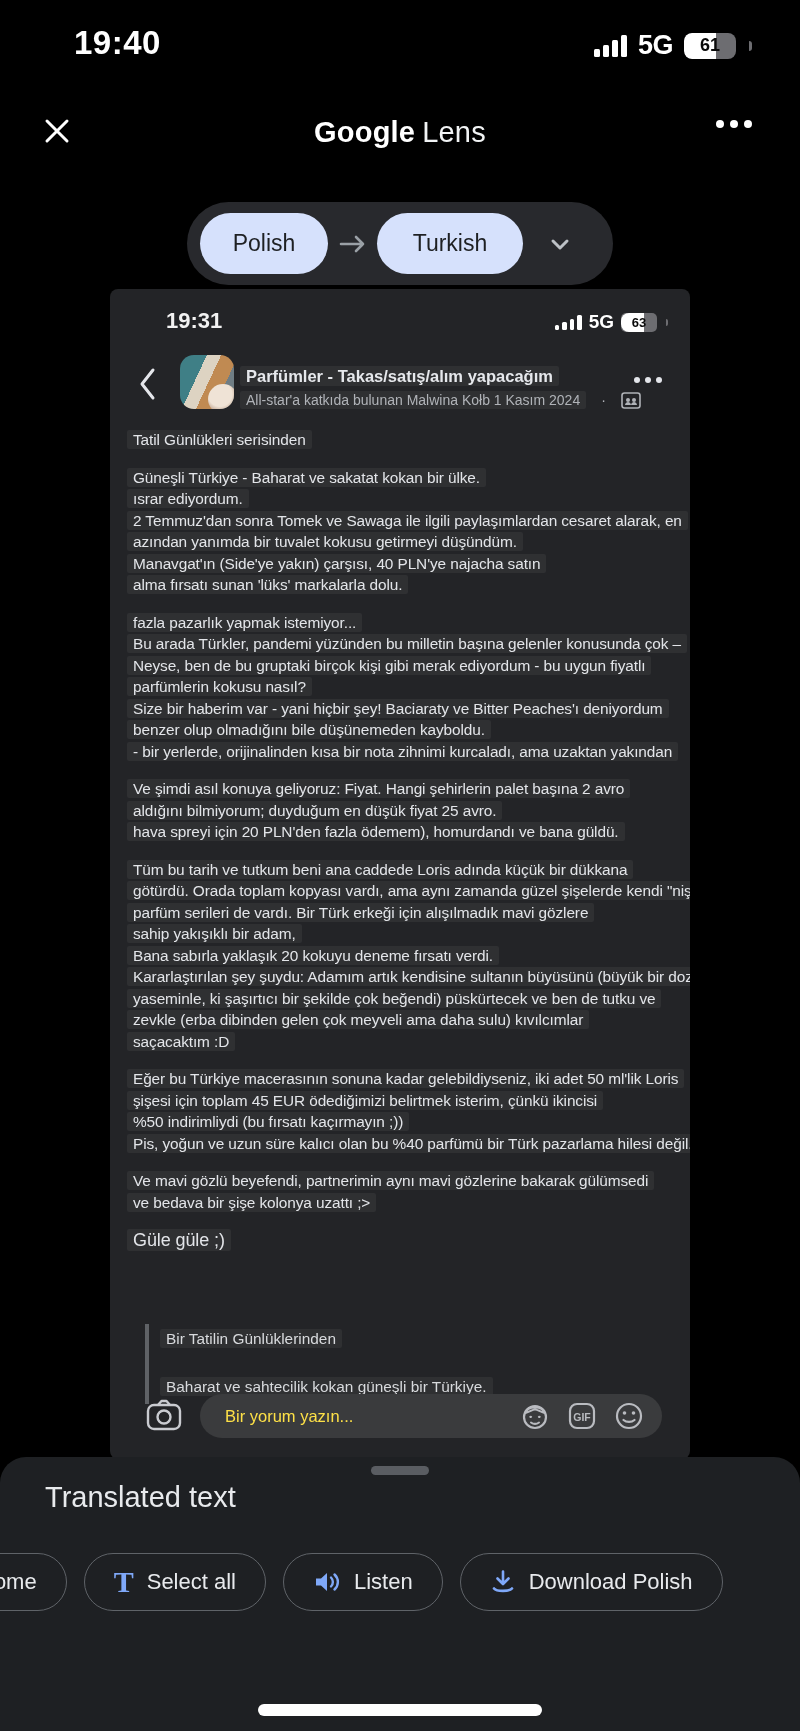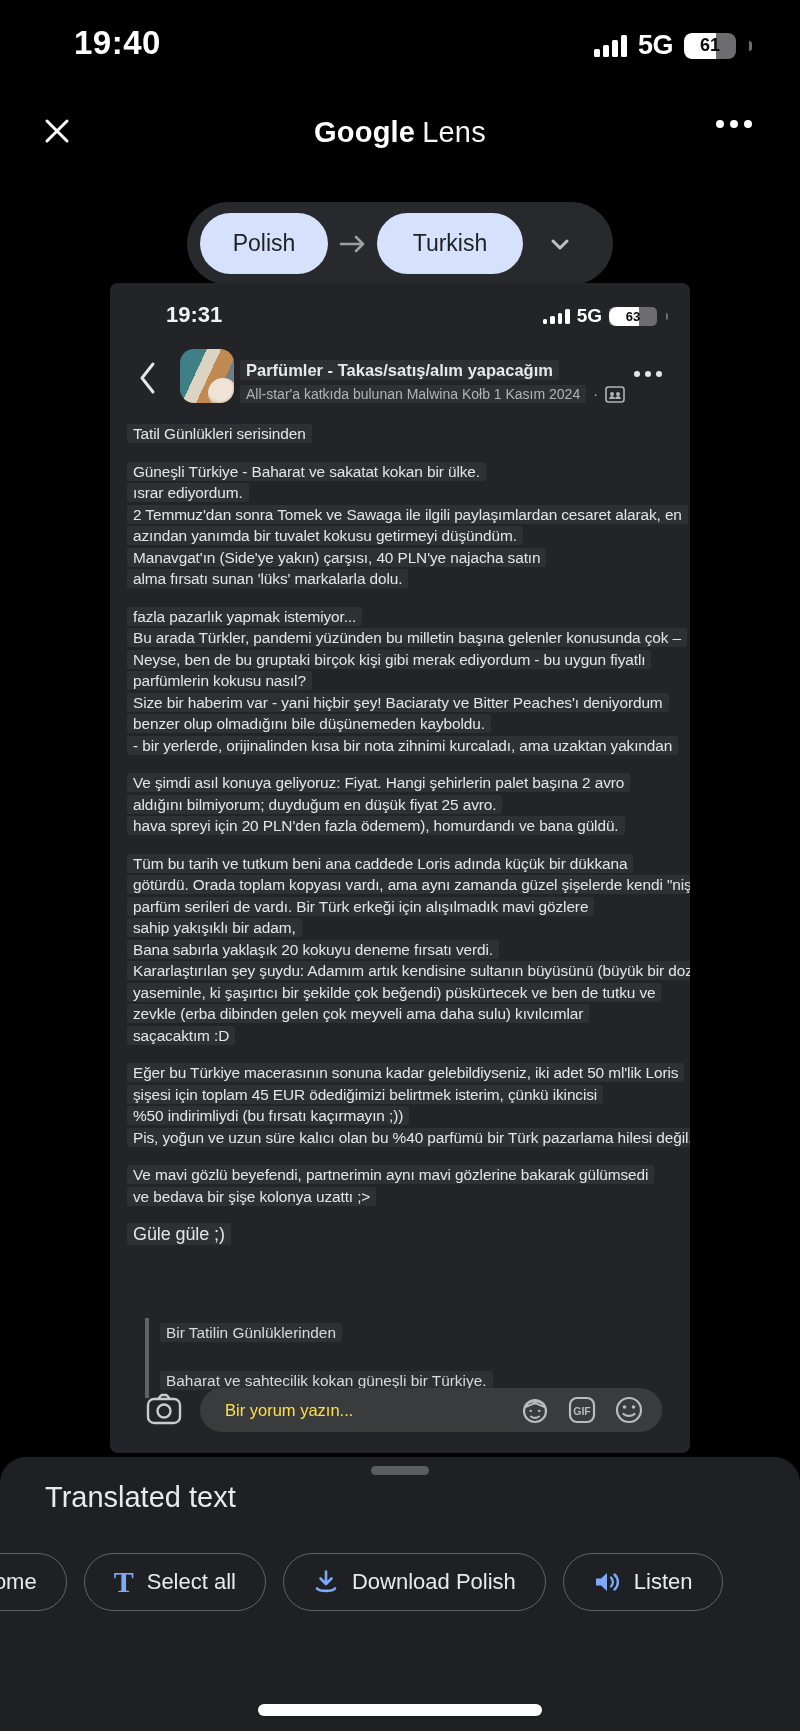--- a/index.html
+++ b/index.html
@@ -32,41 +32,41 @@
   .lang-wrap{position:absolute;left:187px;top:202px;width:426px;height:83px;background:#28292d;
              border-radius:42px;display:flex;align-items:center;}
   .chip{height:61px;border-radius:31px;background:#d6e1fc;color:#1e2023;font-size:23px;
         display:flex;align-items:center;justify-content:center;cursor:pointer;}
   .chip.src{width:128px;margin-left:13px;}
   .chip.tgt{width:146px;}
   .lang-arrow{width:49px;display:flex;justify-content:center;}
   .lang-chevron{margin-left:22px;cursor:pointer;display:flex;}
 
   
-  .shot{position:absolute;left:110px;top:283px;width:580px;height:1170px;background:#232427;
+  .shot{position:absolute;left:110px;top:289px;width:580px;height:1170px;background:#232427;
         border-radius:8px;overflow:hidden;}
   .in-time{position:absolute;left:56px;top:19px;font-size:22px;font-weight:700;color:#f2f2f2;}
   .in-right{position:absolute;right:22px;top:22px;display:flex;align-items:center;gap:7px;}
   .sig.small i{width:4.5px;}
   .sig.small{height:15px;}
   .sig.small i:nth-child(1){height:5px}.sig.small i:nth-child(2){height:8px}
   .sig.small i:nth-child(3){height:11px}.sig.small i:nth-child(4){height:15px}
   .in-5g{font-size:19px;font-weight:600;}
-  .batt.small{width:48px;height:19px;border-radius:5px;}
+  .batt.small{width:36px;height:19px;border-radius:5px;}
   .batt.small .batt-num{font-size:13px;}
   .batt-nub.small{width:2px;height:7px;}
 
   .ph-back{position:absolute;left:26px;top:76px;cursor:pointer;}
   .avatar{position:absolute;left:70px;top:66px;width:54px;height:54px;border-radius:14px;overflow:hidden;
           background:linear-gradient(115deg,#3f7f86 0 34%,#ddd3c2 34% 52%,#c08a52 52% 74%,#6f7d84 74%);}
   .avatar::after{content:"";position:absolute;right:-4px;bottom:-5px;width:30px;height:30px;border-radius:50%;
           background:radial-gradient(circle at 40% 35%,#efe3d6 0 45%,#cdb5a2 60%,#9d8c80);}
   .ph-title{position:absolute;left:136px;top:78px;font-size:16.5px;font-weight:700;color:#e6e8ec;white-space:nowrap;}
   .ph-sub{position:absolute;left:136px;top:102px;font-size:14px;color:#b0b3b8;white-space:nowrap;
-          display:flex;align-items:center;gap:7px;}
+          display:flex;align-items:center;gap:15px;}
   .hl{background:rgba(255,255,255,.055);padding:1px 6px;margin-left:-6px;border-radius:2px;}
   .ph-more{position:absolute;right:28px;top:88px;display:flex;gap:5px;cursor:pointer;}
   .ph-more i{width:6px;height:6px;border-radius:50%;background:#e4e6eb;display:block;}
 
   .body-text{position:absolute;left:23px;top:140px;right:10px;font-size:15.4px;line-height:21.5px;
              color:#e3e5e9;letter-spacing:-.1px;}
   .para{margin-bottom:16px;}
   .para:last-child{font-size:18px;line-height:23px;}
   .line{white-space:nowrap;}
 
@@ -282,31 +282,31 @@
     <div class="sheet-title">Translated text</div>
     <div class="actions">
       <button class="action">
         <span>Home</span>
       </button>
       <button class="action">
         <span class="t-icon">T</span>
         <span>Select all</span>
       </button>
       <button class="action">
-        <svg width="26" height="26" viewBox="0 0 26 26">
-            <path d="M13 2.5 v12 M7.5 9.5 l5.5 5.5 5.5-5.5" stroke="#7fa8f8" stroke-width="2.6" fill="none" stroke-linecap="round" stroke-linejoin="round"></path>
-            <path d="M4 19.5 c2.5 3.2 15.5 3.2 18 0" stroke="#7fa8f8" stroke-width="2.6" fill="none" stroke-linecap="round"></path>
-          </svg>
-        <span>Download Polish</span>
-      </button>
-      <button class="action">
         <svg width="28" height="26" viewBox="0 0 28 26">
             <path d="M3 9.5 v7 h5 l6 5.5 V4 L8 9.5 Z" fill="#7fa8f8"></path>
             <path d="M18 8.5 c2.5 2.5 2.5 6.5 0 9" stroke="#7fa8f8" stroke-width="2.4" fill="none" stroke-linecap="round"></path>
             <path d="M21.5 5.5 c4.5 4.2 4.5 10.8 0 15" stroke="#7fa8f8" stroke-width="2.4" fill="none" stroke-linecap="round"></path>
           </svg>
         <span>Listen</span>
       </button>
+      <button class="action">
+        <svg width="26" height="26" viewBox="0 0 26 26">
+            <path d="M13 2.5 v12 M7.5 9.5 l5.5 5.5 5.5-5.5" stroke="#7fa8f8" stroke-width="2.6" fill="none" stroke-linecap="round" stroke-linejoin="round"></path>
+            <path d="M4 19.5 c2.5 3.2 15.5 3.2 18 0" stroke="#7fa8f8" stroke-width="2.6" fill="none" stroke-linecap="round"></path>
+          </svg>
+        <span>Download Polish</span>
+      </button>
     </div>
   </div>
 
   <div class="home-ind"></div>
 </div>
 
 </body></html>

